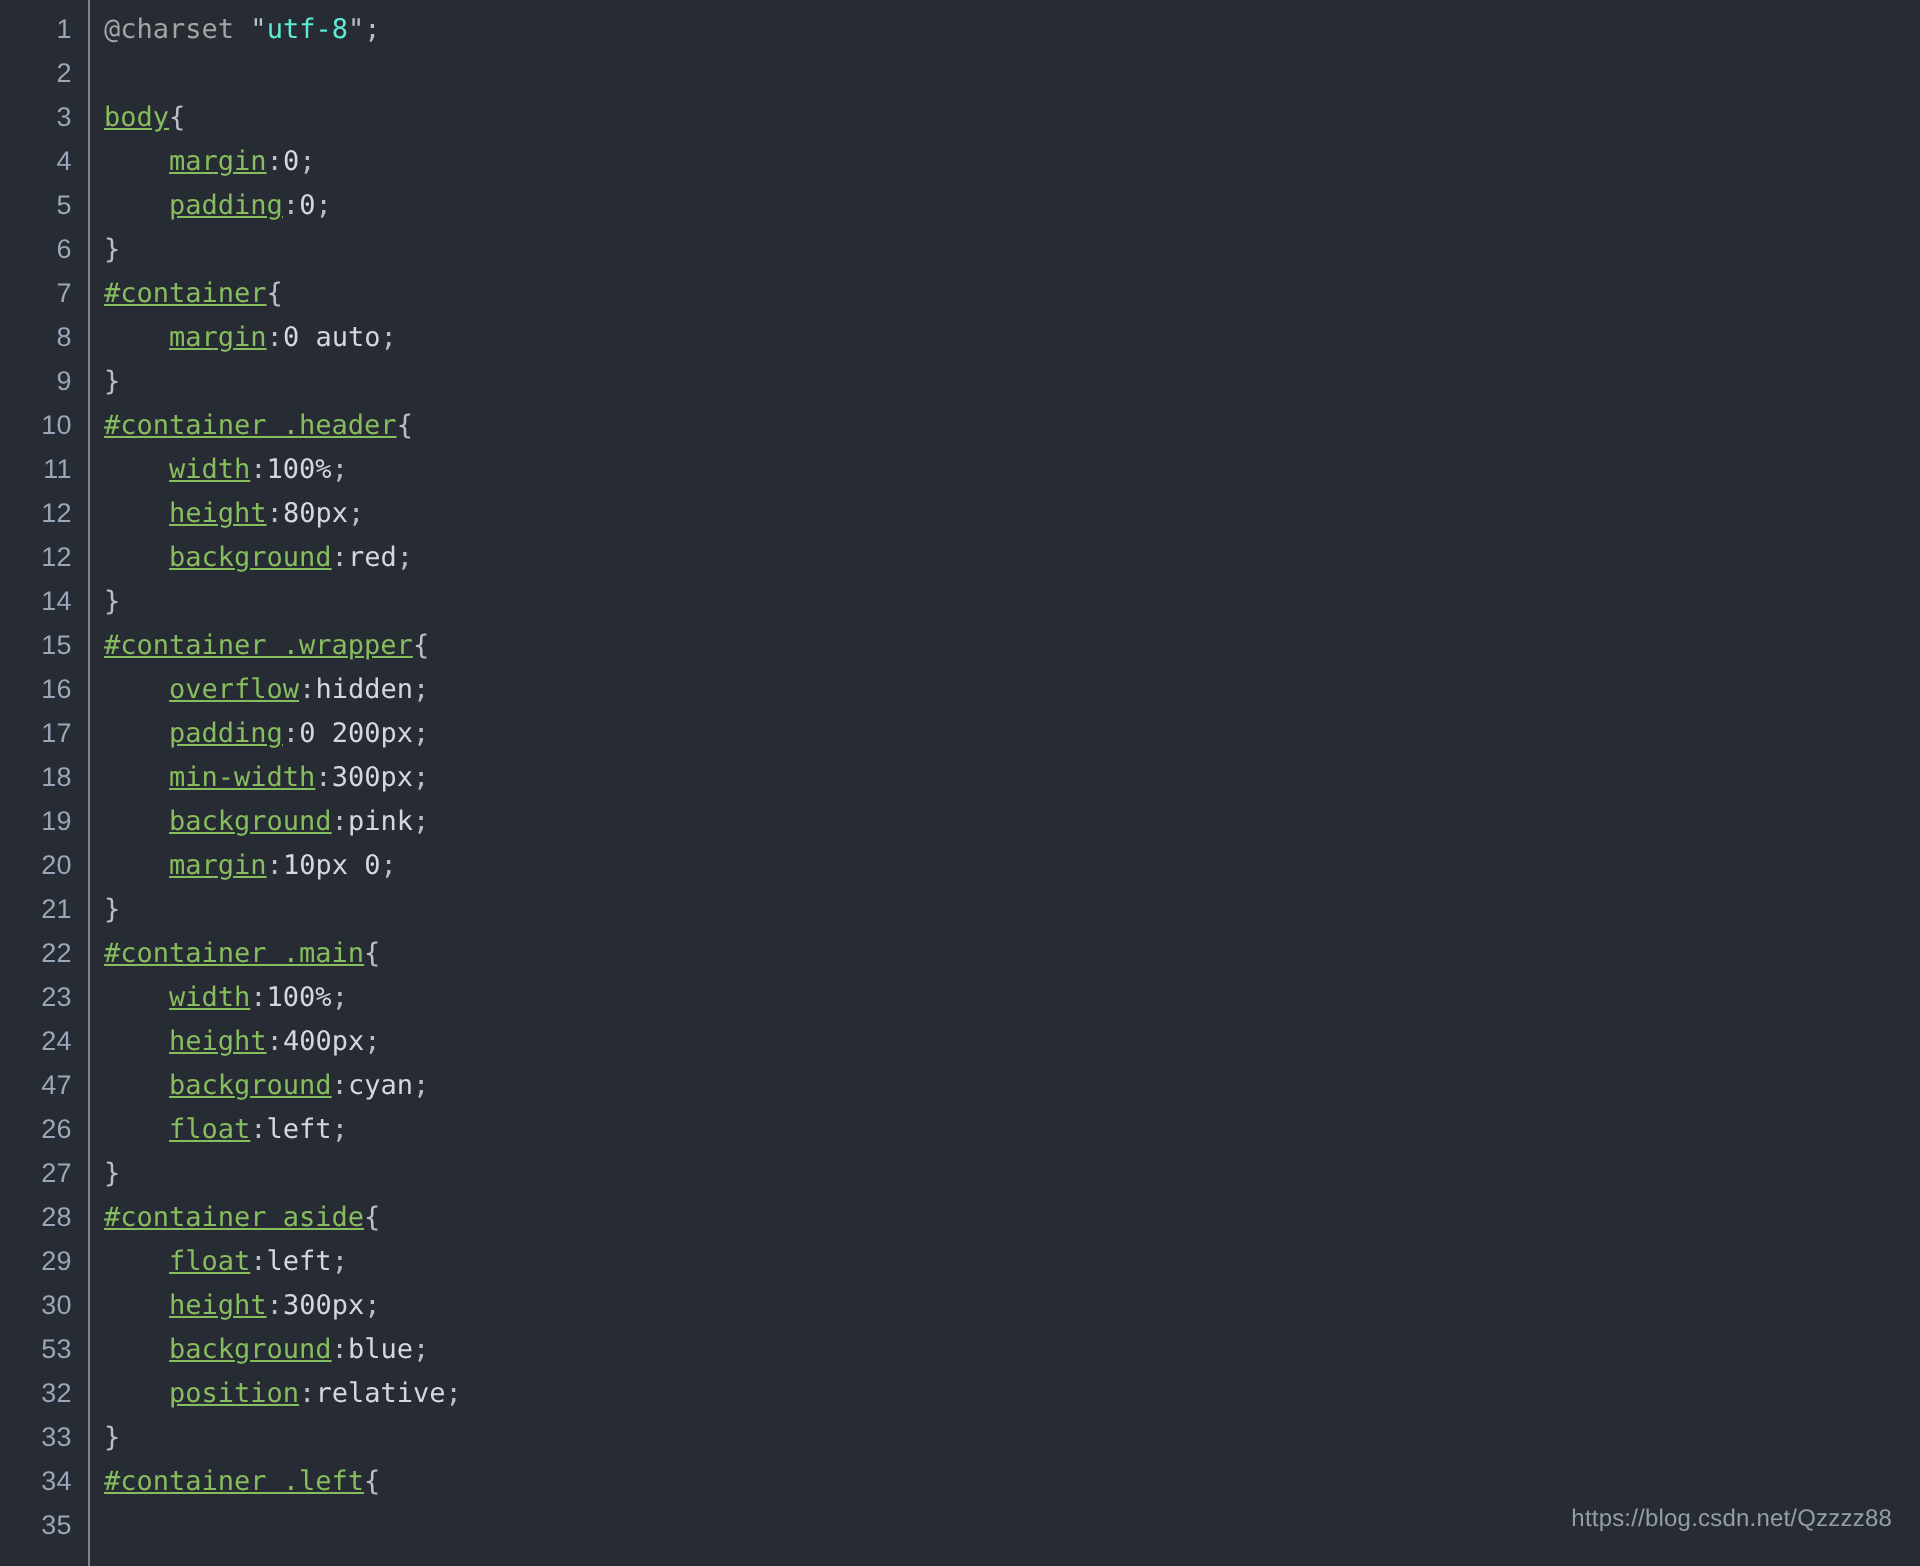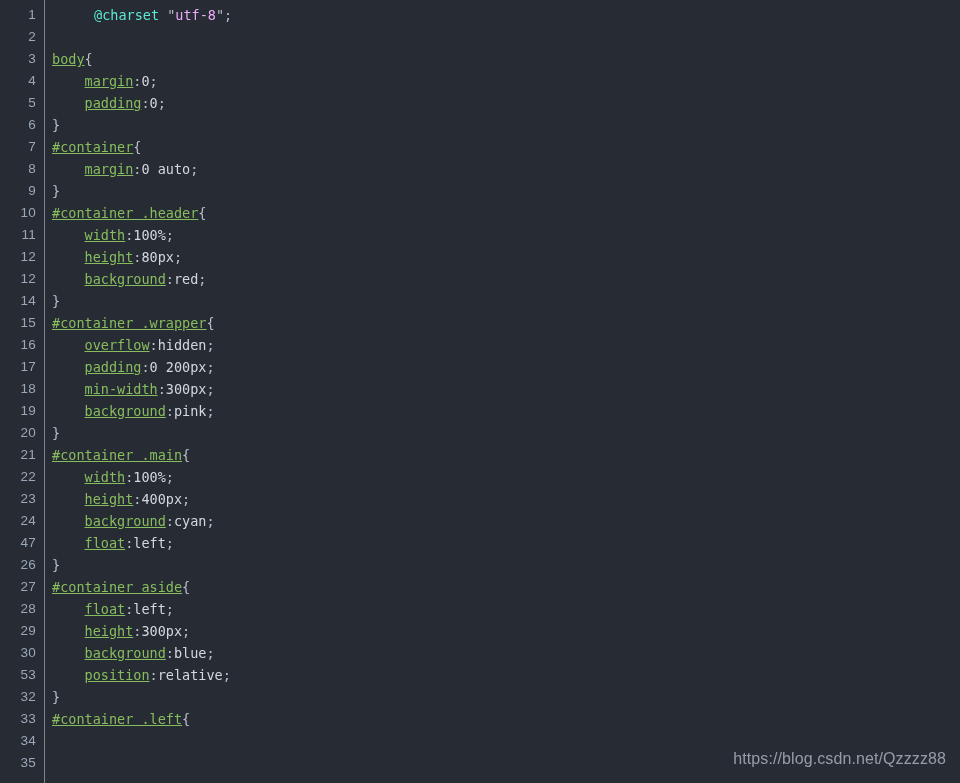--- a/index.html
+++ b/index.html
@@ -65,32 +65,32 @@
     height: 22px;
     line-height: 22px;
     white-space: pre;
   }
 
   
   .t-sel   { color: #87bd5e; text-decoration: underline; }   
   .t-prop  { color: #87bd5e; text-decoration: underline; }
   .t-val   { color: #d3d7de; }   
   .t-punct { color: #b9bfc9; }   
-  .t-at    { color: #5eead4; margin-left: 42px; }   
-  .t-str   { color: #f0abfc; }   
+  .t-at    { color: #a3a3a3; }   
+  .t-str   { color: #5eead4; }   
   .t-quote { color: #b9bfc9; }
 
   
   .watermark {
     position: absolute;
     right: 14px;
     bottom: 13px;
     color: #9aa3ae;
     font-family: "Liberation Sans", sans-serif;
-    font-size: 16px;
+    font-size: 12px;
     letter-spacing: .1px;
     opacity: .95;
     user-select: none;
   }
 </style>
 </head>
 <body>
 
 <div id="editor-root">
 
@@ -146,20 +146,21 @@
       <div class="line"><span class="t-sel">#container .header</span><span class="t-punct">{</span></div>
       <div class="line"><span class="t-val">    </span><span class="t-prop">width</span><span class="t-punct">:</span><span class="t-val">100%</span><span class="t-punct">;</span></div>
       <div class="line"><span class="t-val">    </span><span class="t-prop">height</span><span class="t-punct">:</span><span class="t-val">80px</span><span class="t-punct">;</span></div>
       <div class="line"><span class="t-val">    </span><span class="t-prop">background</span><span class="t-punct">:</span><span class="t-val">red</span><span class="t-punct">;</span></div>
       <div class="line"><span class="t-punct">}</span></div>
       <div class="line"><span class="t-sel">#container .wrapper</span><span class="t-punct">{</span></div>
       <div class="line"><span class="t-val">    </span><span class="t-prop">overflow</span><span class="t-punct">:</span><span class="t-val">hidden</span><span class="t-punct">;</span></div>
       <div class="line"><span class="t-val">    </span><span class="t-prop">padding</span><span class="t-punct">:</span><span class="t-val">0 200px</span><span class="t-punct">;</span></div>
       <div class="line"><span class="t-val">    </span><span class="t-prop">min-width</span><span class="t-punct">:</span><span class="t-val">300px</span><span class="t-punct">;</span></div>
       <div class="line"><span class="t-val">    </span><span class="t-prop">background</span><span class="t-punct">:</span><span class="t-val">pink</span><span class="t-punct">;</span></div>
+      <div class="line"><span class="t-val">    </span><span class="t-prop">margin</span><span class="t-punct">:</span><span class="t-val">10px 0</span><span class="t-punct">;</span></div>
       <div class="line"><span class="t-punct">}</span></div>
       <div class="line"><span class="t-sel">#container .main</span><span class="t-punct">{</span></div>
       <div class="line"><span class="t-val">    </span><span class="t-prop">width</span><span class="t-punct">:</span><span class="t-val">100%</span><span class="t-punct">;</span></div>
       <div class="line"><span class="t-val">    </span><span class="t-prop">height</span><span class="t-punct">:</span><span class="t-val">400px</span><span class="t-punct">;</span></div>
       <div class="line"><span class="t-val">    </span><span class="t-prop">background</span><span class="t-punct">:</span><span class="t-val">cyan</span><span class="t-punct">;</span></div>
       <div class="line"><span class="t-val">    </span><span class="t-prop">float</span><span class="t-punct">:</span><span class="t-val">left</span><span class="t-punct">;</span></div>
       <div class="line"><span class="t-punct">}</span></div>
       <div class="line"><span class="t-sel">#container aside</span><span class="t-punct">{</span></div>
       <div class="line"><span class="t-val">    </span><span class="t-prop">float</span><span class="t-punct">:</span><span class="t-val">left</span><span class="t-punct">;</span></div>
       <div class="line"><span class="t-val">    </span><span class="t-prop">height</span><span class="t-punct">:</span><span class="t-val">300px</span><span class="t-punct">;</span></div>

